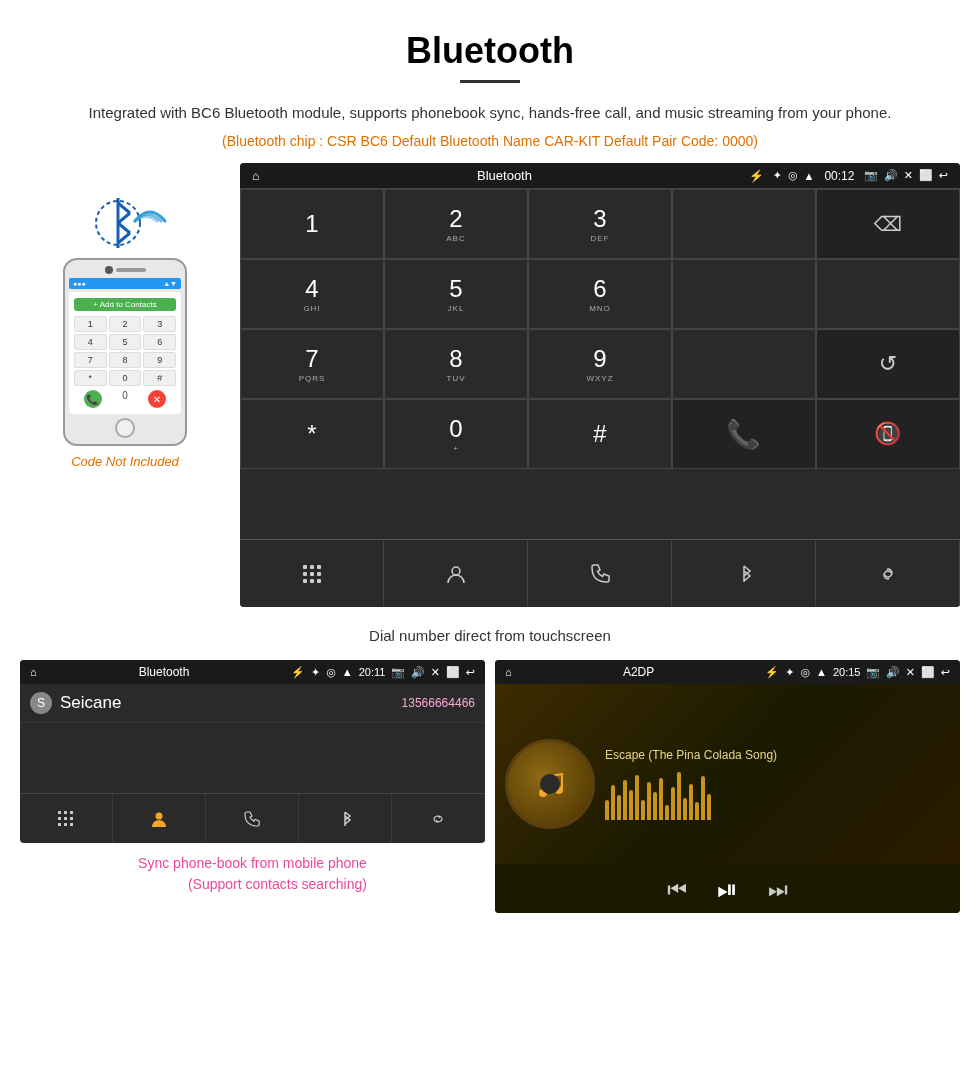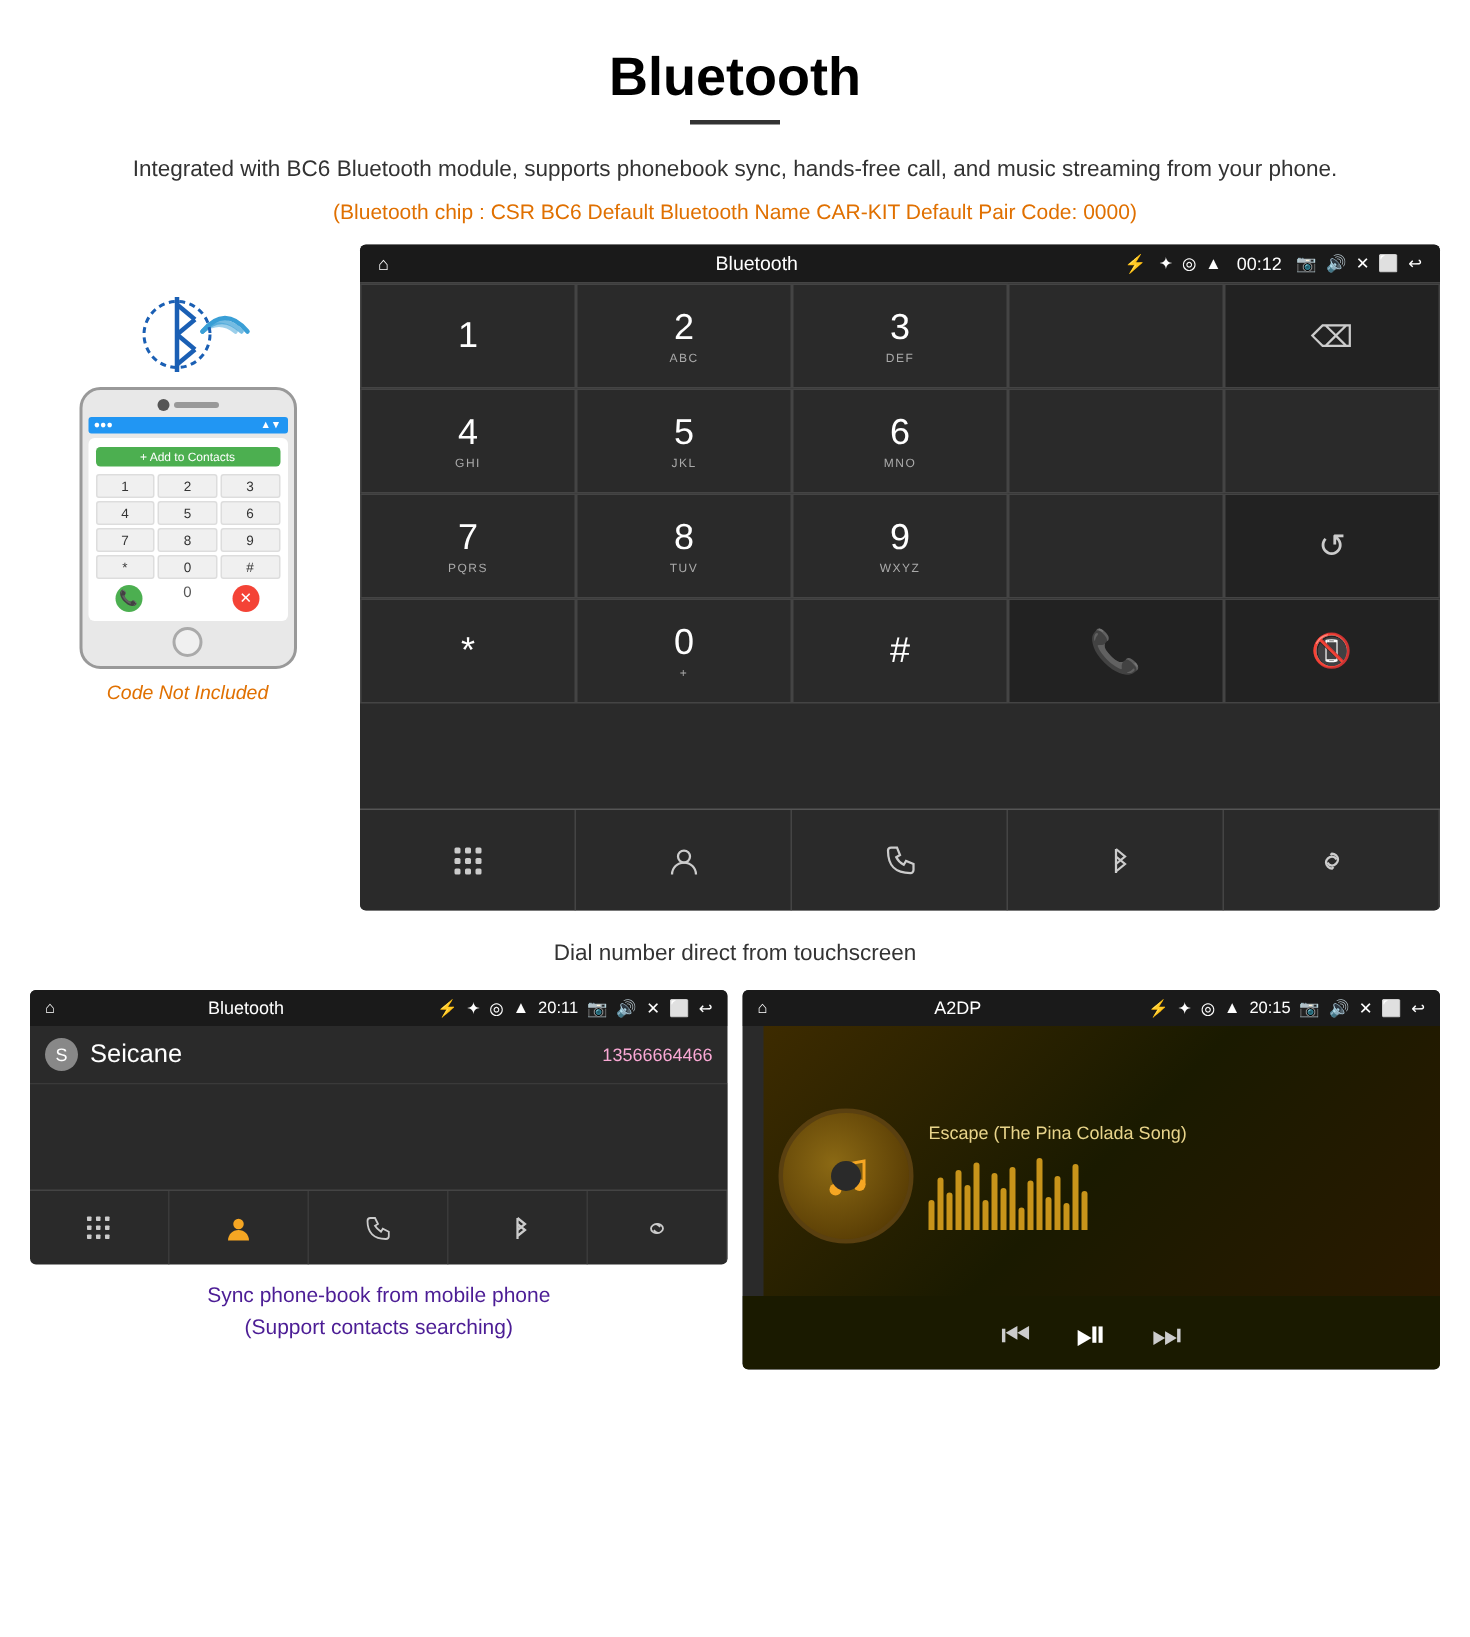--- a/index.html
+++ b/index.html
@@ -49,21 +49,21 @@
     
     .phone-section {
       width: 210px;
       flex-shrink: 0;
       display: flex;
       flex-direction: column;
       align-items: center;
       padding-top: 20px;
     }
     .phone-mockup {
-      width: 145px;
+      width: 124px;
       background: #e8e8e8;
       border-radius: 14px;
       border: 2px solid #999;
       overflow: hidden;
       padding: 6px 4px;
     }
     .phone-top-bar {
       display: flex;
       justify-content: center;
       align-items: center;
@@ -225,23 +225,23 @@
       align-items: center;
     }
     .bottom-screen {
       width: 100%;
       background: #2a2a2a;
       border-radius: 4px;
       overflow: hidden;
       margin-bottom: 10px;
     }
     .bottom-caption {
-      text-align: center;
+      text-align: right;
       font-size: 14px;
-      color: #4c1d95;
+      color: #ec4899;
       line-height: 1.5;
     }
 
     
     .pb-status {
       background: #1a1a1a;
       display: flex;
       align-items: center;
       padding: 5px 10px;
       color: #fff;
@@ -306,21 +306,20 @@
       gap: 6px;
     }
     .music-status-title { flex: 1; text-align: center; font-size: 12px; }
     .music-body {
       background: linear-gradient(135deg, #3d2b00, #1a1a00, #2a1a00);
       padding: 30px 10px 10px;
       display: flex;
       gap: 10px;
       align-items: center;
       min-height: 180px;
-      margin-left: 14px;
     }
     .music-album {
       width: 90px;
       height: 90px;
       border-radius: 50%;
       background: radial-gradient(circle at 40% 40%, #8B6914, #4a3000);
       display: flex;
       align-items: center;
       justify-content: center;
       font-size: 32px;

